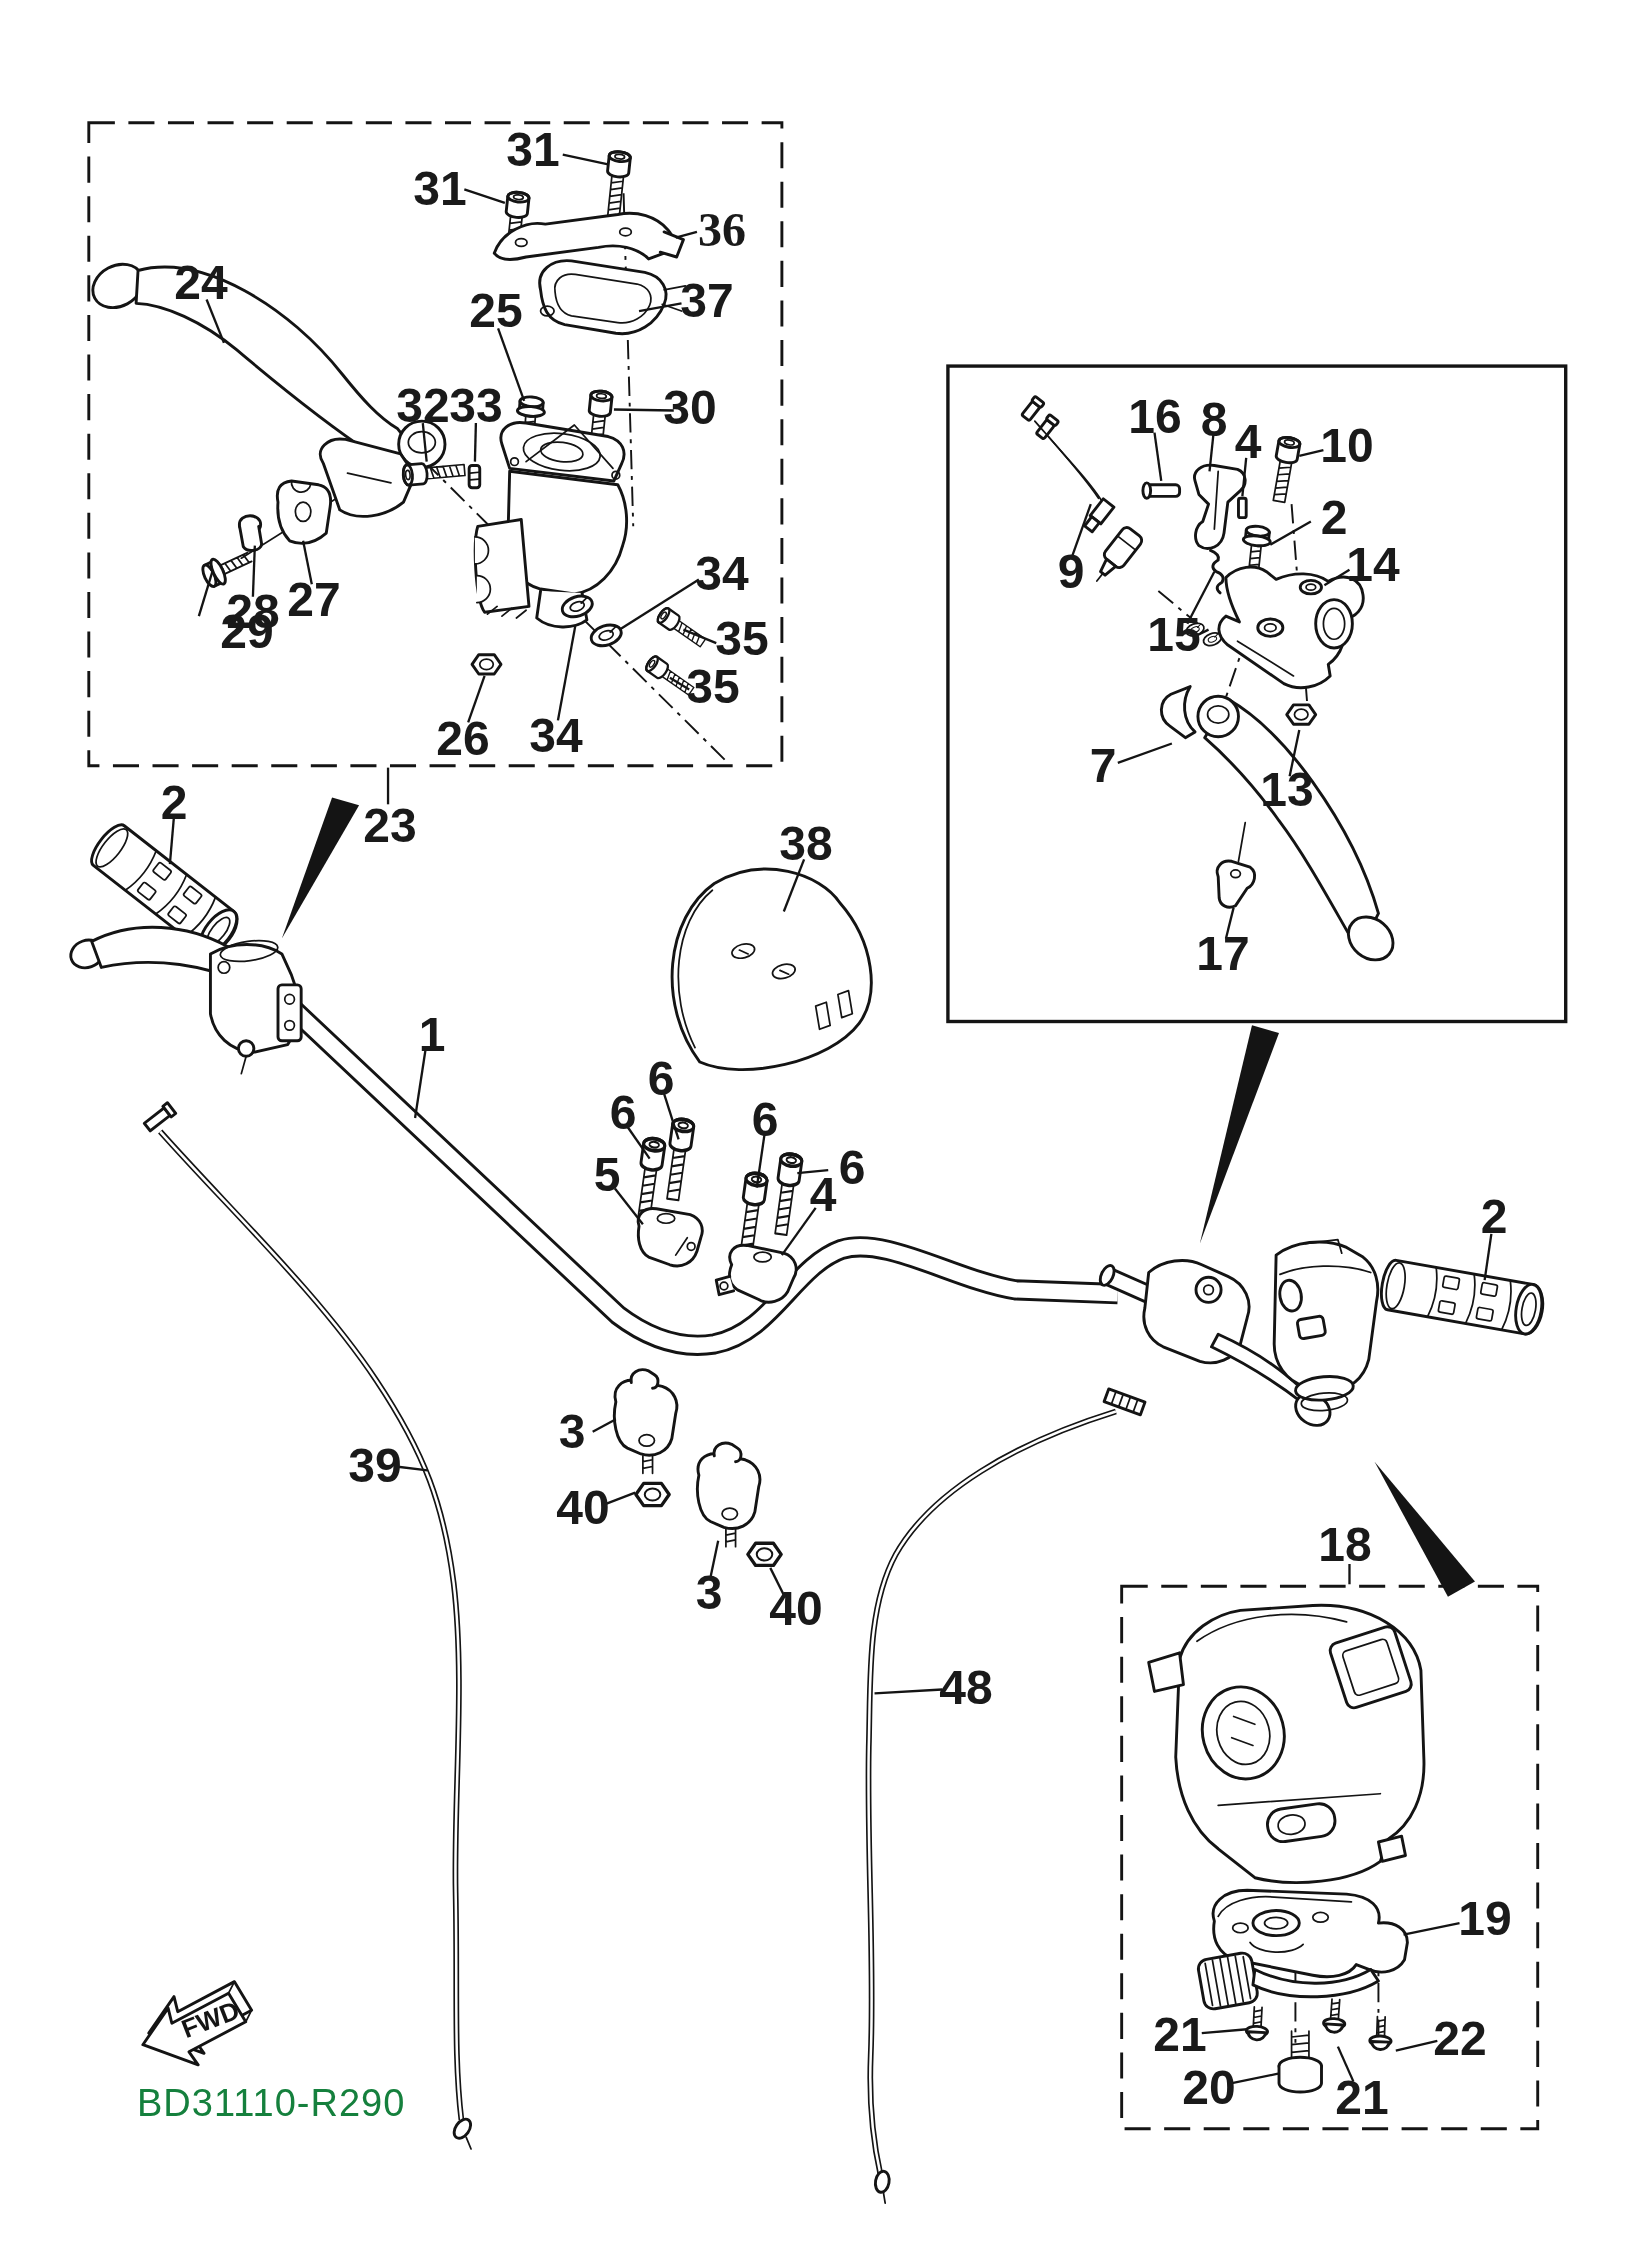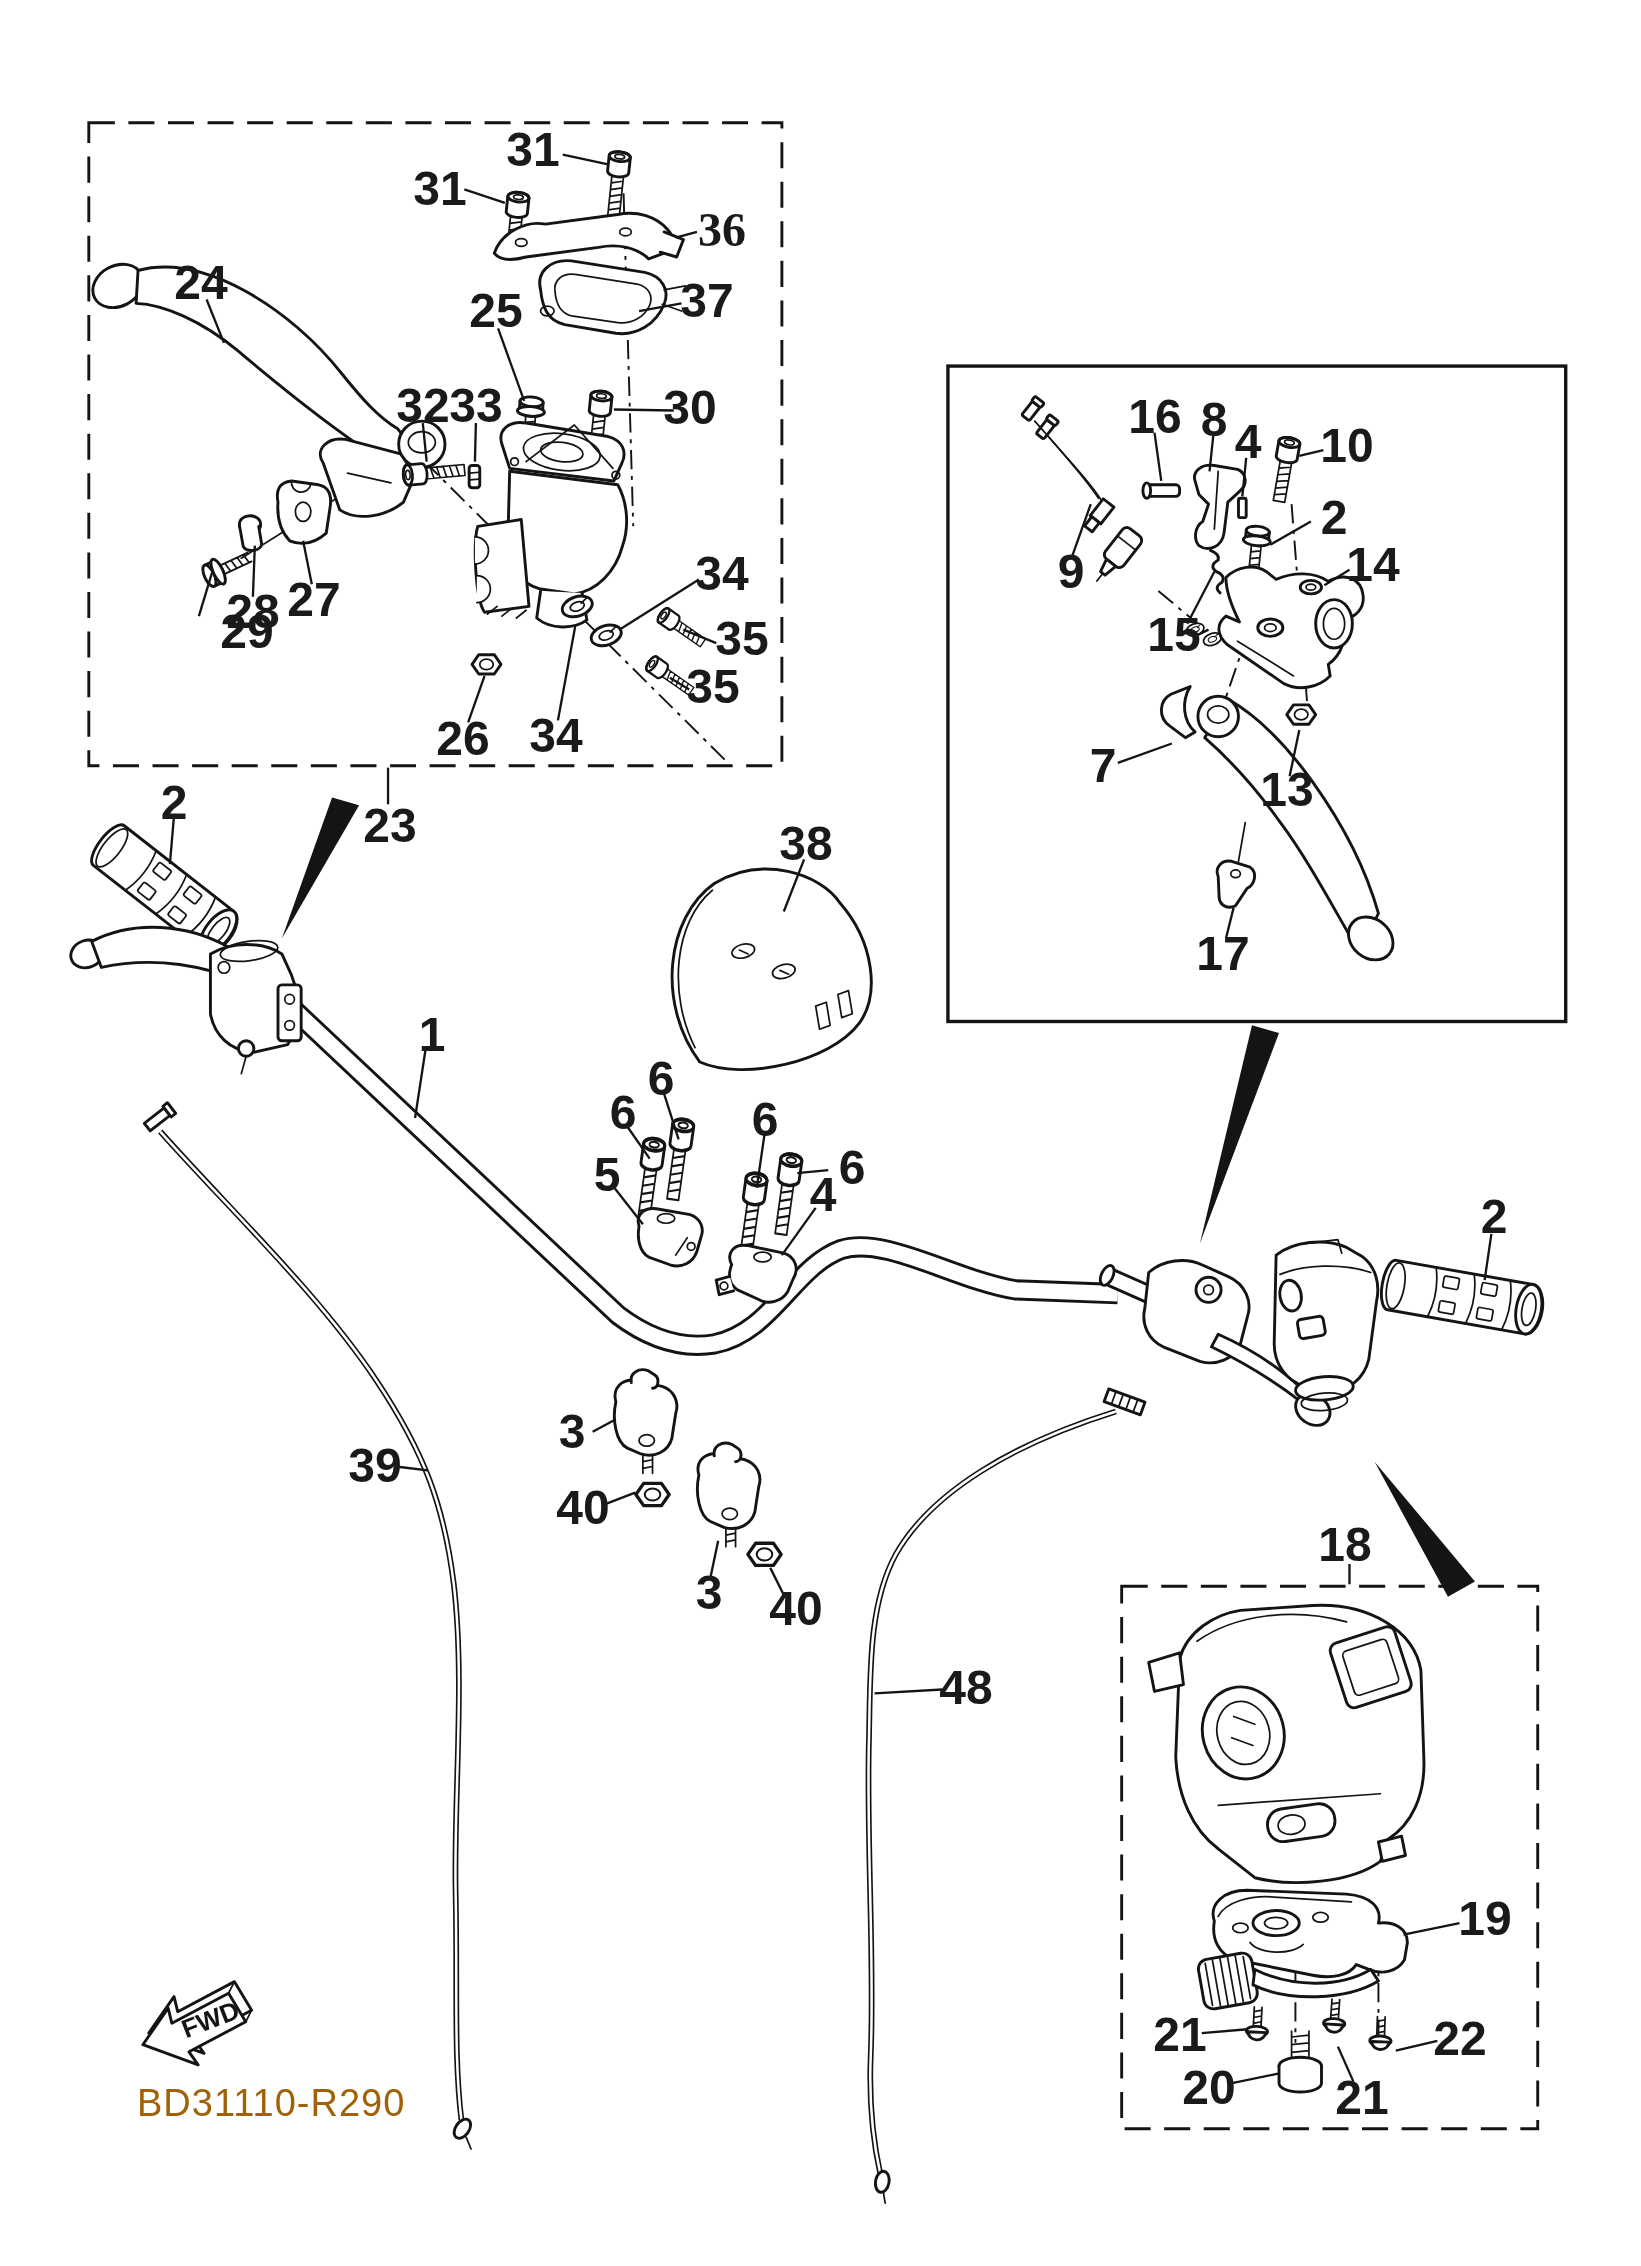--- a/index.html
+++ b/index.html
@@ -18,21 +18,21 @@
   .bar-out{stroke:#141414;stroke-width:22;fill:none;}
   .bar-in{stroke:#ffffff;stroke-width:16;fill:none;}
   .stub-out{stroke:#141414;stroke-width:20;fill:none;}
   .stub-in{stroke:#ffffff;stroke-width:14;fill:none;}
   .cab-out{stroke:#141414;stroke-width:6;fill:none;}
   .cab-in{stroke:#ffffff;stroke-width:2.6;fill:none;}
   .part-label{position:absolute;transform:translate(-50%,-50%);
       font:700 48px "Liberation Sans", sans-serif;color:#1a1a1a;letter-spacing:0;
       white-space:nowrap;line-height:1;}
   #code-label{position:absolute;left:137px;top:2082px;
-      font:400 38px "Liberation Sans", sans-serif;color:#a16207;letter-spacing:1px;}
+      font:400 38px "Liberation Sans", sans-serif;color:#15803d;letter-spacing:1px;}
   .fwd-txt{font:700 27px "Liberation Sans", sans-serif;fill:#141414;}
 </style>
 </head>
 <body>
 
 <div id="page">
 
 <div id="art">
 <svg viewBox="0 0 1700 2347" width="1641" height="2266">
 

